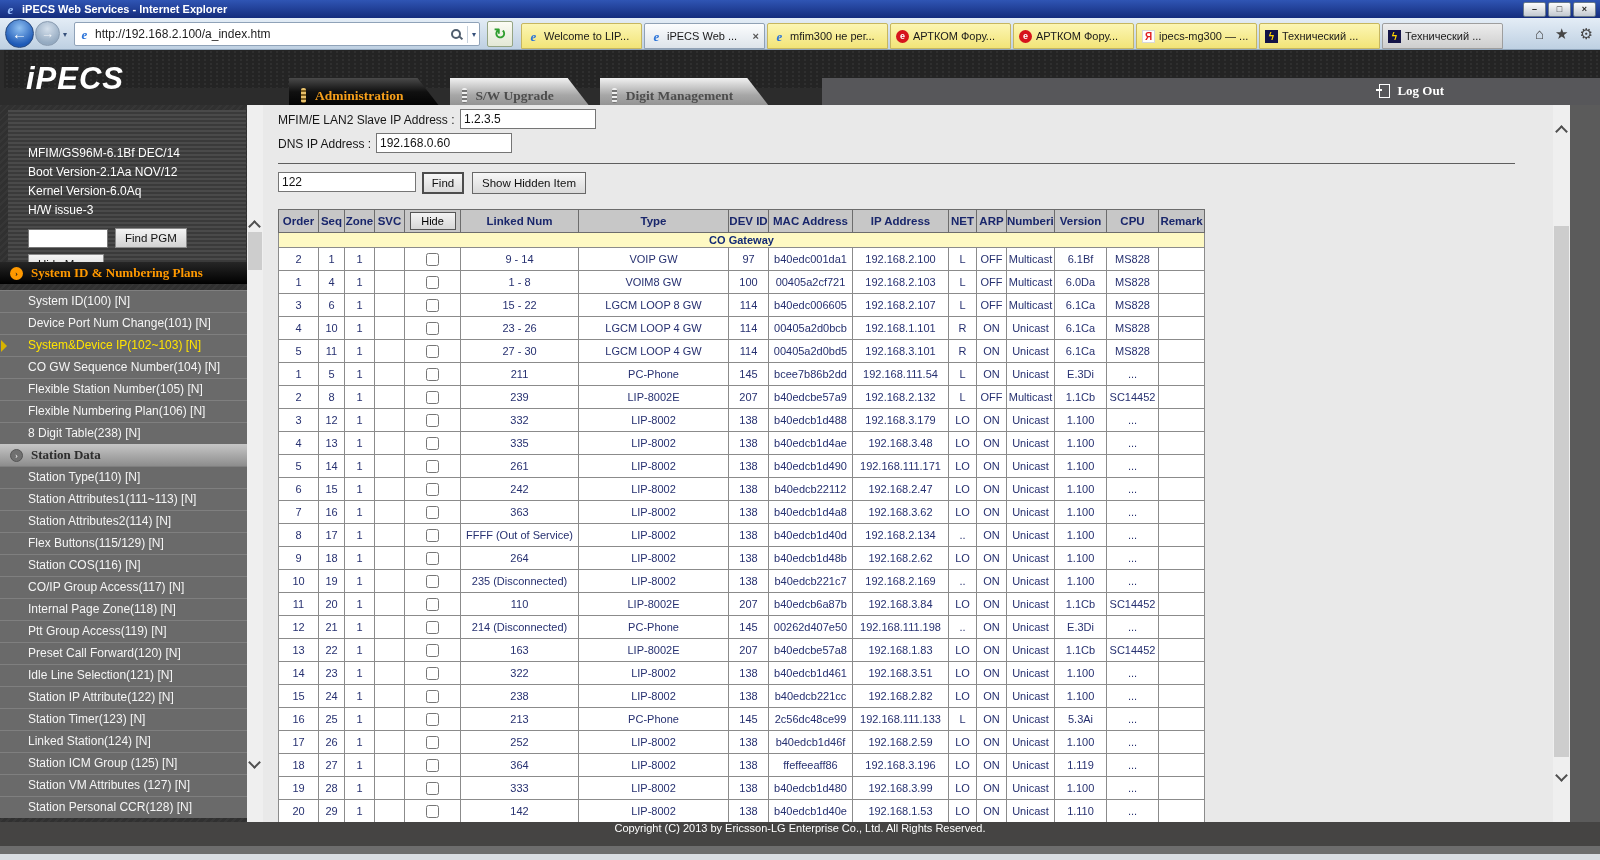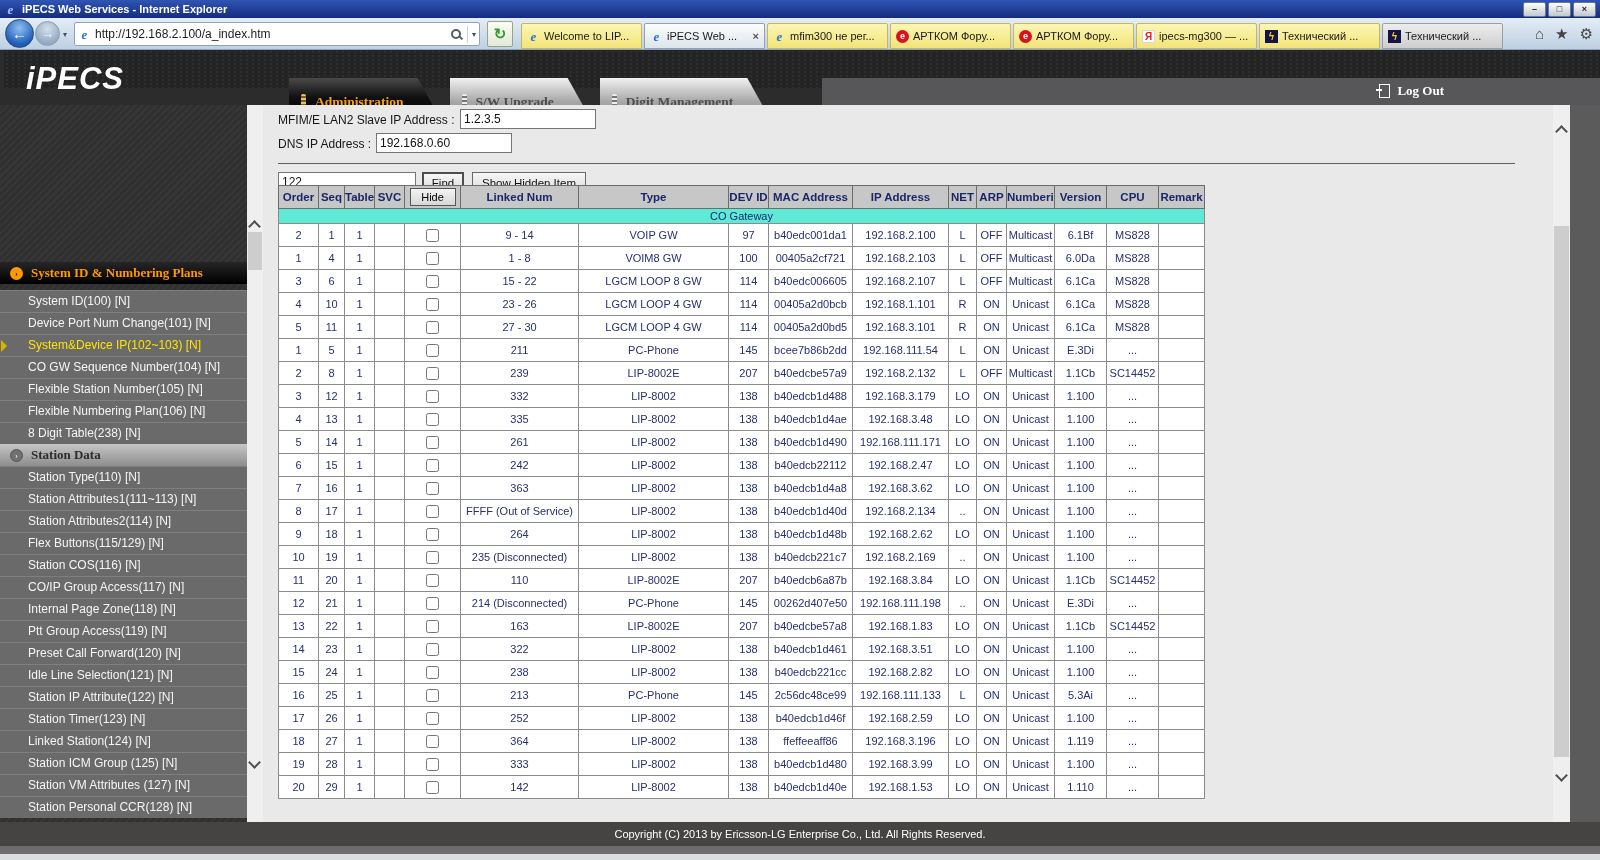--- a/index.html
+++ b/index.html
@@ -54,21 +54,21 @@
   .icon-lightning{width:13px;height:13px;background:#131347;color:#ffd400;font-size:10px;font-weight:bold;
     display:flex;align-items:center;justify-content:center;flex:none;box-sizing:border-box}
   #nav-icons{position:absolute;right:7px;top:8px;display:flex;gap:11px;font-size:15px;color:#454545;line-height:1}
 
   
   #banner{position:absolute;top:50px;left:4px;width:100%;height:38px;background:#242424;
     background-image:radial-gradient(circle,rgba(255,255,255,.05) 1px,transparent 1px);background-size:6px 4px}
   #banner-grey{position:absolute;left:818px;top:28px;right:0;height:27px;background:#57575a}
   #logo{position:absolute;left:22px;top:11px;color:#fff;font-size:31px;font-weight:bold;font-style:italic;letter-spacing:1px}
   #apptabs{position:absolute;left:285px;top:28px;height:27px;display:flex;gap:8px}
-  .apptab{position:relative;height:27px;display:flex;gap:9px;padding:16px 38px 0 12px;
+  .apptab{position:relative;height:27px;display:flex;align-items:center;gap:9px;padding:4px 38px 0 12px;
     clip-path:polygon(0 0,calc(100% - 24px) 0,100% 100%,0 100%);
     font-family:"Liberation Serif",serif;font-weight:bold;font-size:13.5px;cursor:pointer}
   .apptab.inactive{background:linear-gradient(#f1f1f1,#a7a7a7 55%,#8d8d8d);color:#4d4d4d}
   .apptab.active{background:linear-gradient(#4a4a4a,#101010 45%,#000);color:#f7a01b}
   .bead{width:5px;height:15px;border-radius:2px;flex:none}
   .apptab.active .bead{background:repeating-linear-gradient(#e7c06a 0 2px,#7c5d1e 2px 4px)}
   .apptab.inactive .bead{background:repeating-linear-gradient(#eee 0 2px,#757575 2px 4px)}
   #logout{position:absolute;right:160px;top:33px;display:flex;align-items:center;gap:7px;color:#fff;
     font-family:"Liberation Serif",serif;font-weight:bold;font-size:13px;cursor:pointer}
   .door{width:9px;height:12px;border:1px solid #fff;position:relative;flex:none}
@@ -115,34 +115,34 @@
   #content{position:absolute;left:263px;top:105px;width:1290px;height:717px;background:#e9e9e9;overflow:hidden}
   .flabel{position:absolute;font-size:12px;color:#161616;white-space:nowrap}
   .finput{position:absolute;height:16px;border:1px solid #757575;background:#fff;font-size:12px;
     font-family:inherit;padding:1px 3px;color:#111}
   #hr-line{position:absolute;left:15px;top:58px;width:1237px;border-top:1px solid #5e5e5e}
   #search-input{left:15px;top:67px;width:130px}
   .cbtn{position:absolute;background:linear-gradient(#f7f7f7,#dadada);font-size:11.5px;color:#111;
     font-family:inherit;cursor:pointer}
   #find-btn{left:159px;top:67px;width:42px;height:22px;border:2px solid #4d4d4d}
   #showhidden-btn{left:209px;top:67px;width:114px;height:22px;border:1px solid #686868}
-  #device-table{position:absolute;left:15px;top:80px;border-collapse:collapse;table-layout:fixed;
+  #device-table{position:absolute;left:15px;top:104px;border-collapse:collapse;table-layout:fixed;
     width:926px;background:#fff}
   #device-table th{height:22px;background:#c7c7c7;color:#19266b;font-size:11.5px;font-weight:bold;
     border:1px solid #6c6c6c;padding:0;overflow:hidden;white-space:nowrap}
   #device-table td{height:22px;border:1px solid #8b8b8b;font-size:11px;color:#263070;text-align:center;
     padding:0;background:#fff;white-space:nowrap;overflow:hidden}
-  #device-table tr.band td{height:14px;background:#5eead4;color:#122a75;font-weight:normal}
+  #device-table tr.band td{height:14px;background:#fef9c3;color:#122a75;font-weight:bold}
   #device-table input[type=checkbox]{width:13px;height:13px;margin:0;vertical-align:middle}
   #hide-btn{width:46px;height:18px;border:1px solid #555;background:linear-gradient(#f4f4f4,#d7d7d7);
     font-size:11px;font-family:inherit;cursor:pointer}
 
   
   #footer{position:absolute;left:0;top:822px;width:100%;height:24px;background:#454443;
-    display:flex;align-items:center;justify-content:center;color:#fff;font-size:11px}
+    display:flex;justify-content:center;color:#fff;font-size:11px}
   #statusbar{position:absolute;left:0;top:846px;width:100%;height:8px;background:#6d6d6d}
   #bottomstrip{position:absolute;left:0;top:854px;width:100%;height:6px;background:#d9dde2}
 </style>
 </head>
 <body>
 
 <div id="screen">
 
   <div id="titlebar">
     <span class="icon-ie" style="color:#9ec3ff">e</span>
@@ -225,20 +225,31 @@
         <span>Digit Management</span>
       </div>
     </div>
     <div id="logout">
       <span class="door"></span>
       <span>Log Out</span>
     </div>
   </div>
 
   <div id="sidebar">
+    <div id="info-panel">
+      <div class="iline">MFIM/GS96M-6.1Bf DEC/14</div>
+      <div class="iline">Boot Version-2.1Aa NOV/12</div>
+      <div class="iline">Kernel Version-6.0Aq</div>
+      <div class="iline">H/W issue-3</div>
+      <div id="findrow">
+        <input id="find-input" style="">
+        <button class="sbtn">Find PGM</button>
+      </div>
+      <button class="sbtn" id="hidemenu-btn">Hide Menu</button>
+    </div>
     <div id="sidebar-menu">
         <div class="sec-hdr orange">
           <span class="sec-ico">›</span>
           <span>System ID &amp; Numbering Plans</span>
         </div>
         <div class="menu-item">System ID(100) [N]</div>
         <div class="menu-item">Device Port Num Change(101) [N]</div>
         <div class="menu-item active">System&amp;Device IP(102~103) [N]</div>
         <div class="menu-item">CO GW Sequence Number(104) [N]</div>
         <div class="menu-item">Flexible Station Number(105) [N]</div>
@@ -298,21 +309,21 @@
           <col style="width:30px">
           <col style="width:48px">
           <col style="width:52px">
           <col style="width:52px">
           <col style="width:46px">
         </colgroup>
       <thead id="table-head">
           <tr>
             <th>Order</th>
             <th>Seq</th>
-            <th>Table</th>
+            <th>Zone</th>
             <th>SVC</th>
             <th><button id="hide-btn">Hide</button></th>
             <th>Linked Num</th>
             <th>Type</th>
             <th>DEV ID</th>
             <th>MAC Address</th>
             <th>IP Address</th>
             <th>NET</th>
             <th>ARP</th>
             <th>Numbering</th>

